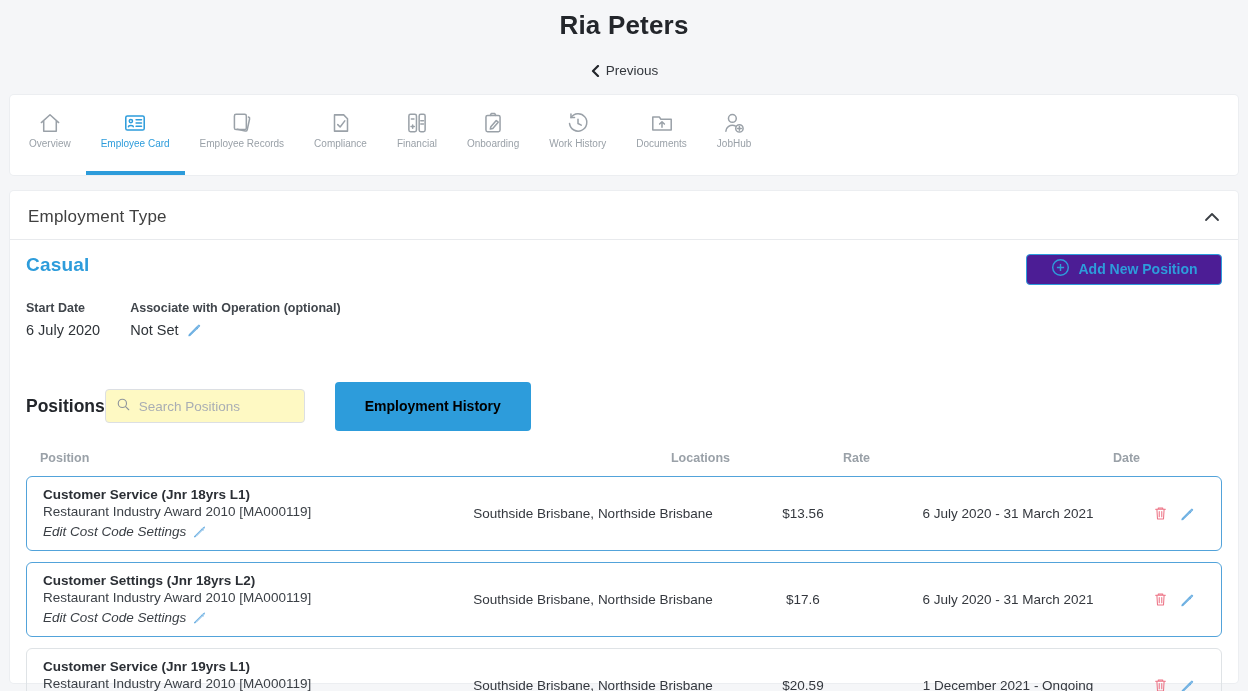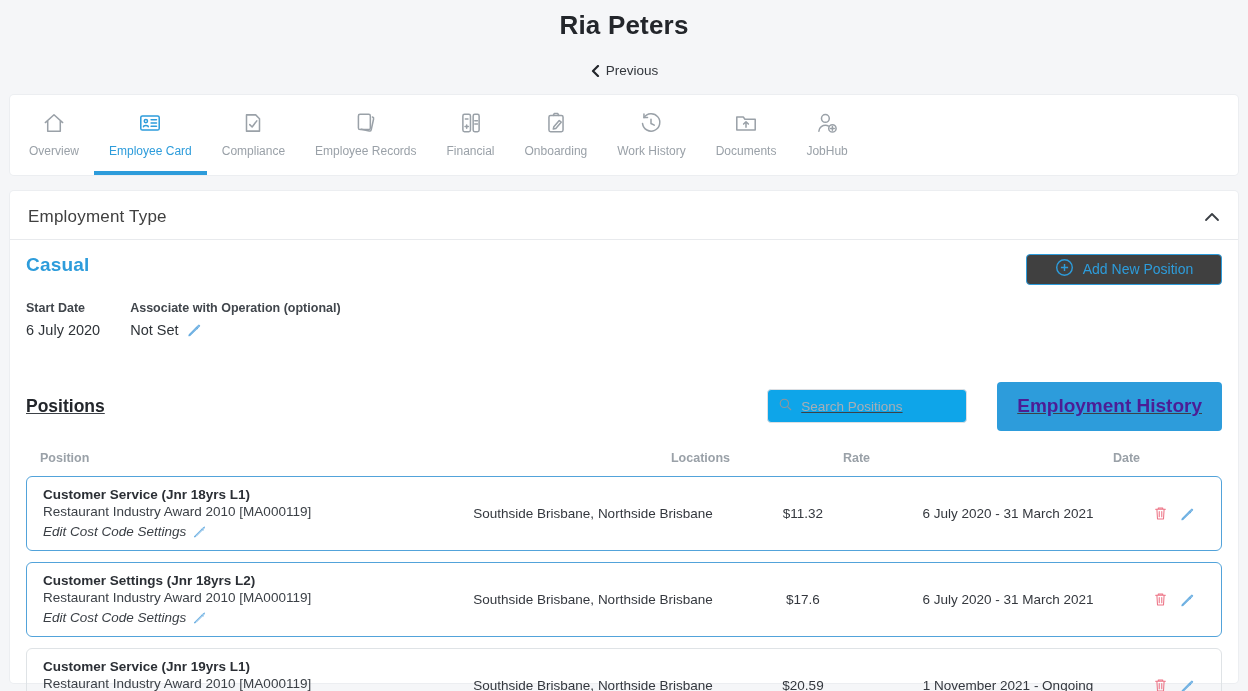--- a/index.html
+++ b/index.html
@@ -26,66 +26,66 @@
     background:#ffffff; border-radius:4px; margin:0 10px;
     box-shadow:0 0 0 1px #eceef1;
   }
   .tabs-card { margin-top:14px; height:80px; display:flex; align-items:stretch; padding:0 4px; }
   .tab {
     display:flex; flex-direction:column; align-items:center; justify-content:flex-start;
     padding:13px 15px 0 15px; cursor:pointer; color:#9aa1a8;
     border-bottom:4px solid transparent;
   }
   .tab .tab-icon { height:30px; display:flex; align-items:center; }
-  .tab .tab-label { font-size:12px; margin-top:6px; white-space:nowrap; }
+  .tab .tab-label { font-size:10px; white-space:nowrap; }
   .tab.active { color:#2d9cdb; border-bottom-color:#2d9cdb; }
   .tab svg { stroke:currentColor; fill:none; stroke-width:1.4; stroke-linecap:round; stroke-linejoin:round; }
 
   .main-card { margin-top:16px; height:492px; padding:0 16px; position:relative; }
 
   
   .section-head { display:flex; justify-content:space-between; align-items:center; padding:16px 2px 12px 2px; }
   .section-head-title { font-size:17px; color:#404040; letter-spacing:.2px; }
   .collapse-btn { cursor:pointer; color:#3a3f45; display:flex; }
   .divider { border-bottom:1px solid #e8eaed; margin:0 -16px; }
 
   .emp-type-row { display:flex; justify-content:space-between; align-items:flex-start; margin-top:14px; }
   .emp-type-value { font-size:19px; font-weight:bold; color:#2d9cdb; letter-spacing:.2px; }
   .add-position-btn {
     display:flex; align-items:center; gap:9px; justify-content:center;
-    border:1px solid #2d9cdb; color:#2d9cdb; background:#404040;
+    border:1px solid #2d9cdb; color:#2d9cdb; background:#4c1d95;
     border-radius:4px; height:31px; padding:0 20px; min-width:196px;
-    font-size:14px; font-weight:normal; cursor:pointer;
+    font-size:14px; font-weight:bold; cursor:pointer;
   }
   .add-position-btn svg { stroke:currentColor; fill:none; stroke-width:1.5; }
 
   .emp-fields { display:flex; gap:30px; margin-top:16px; }
   .field-label { font-size:12.5px; font-weight:bold; color:#41464c; }
   .field-value { font-size:14.5px; color:#2e3338; margin-top:7px; display:flex; align-items:center; gap:8px; }
   .edit-pencil { color:#64abe0; cursor:pointer; display:inline-flex; }
   .edit-pencil svg { stroke:currentColor; fill:none; stroke-width:1.4; stroke-linecap:round; stroke-linejoin:round; }
 
   
-  .positions-head { display:flex; justify-content:space-between; align-items:center; margin-top:44px;text-decoration:underline; }
+  .positions-head { display:flex; align-items:center; margin-top:44px; }
   .positions-title { font-size:17.5px; font-weight:bold; color:#23262b; }
   .positions-controls { display:flex; align-items:center; gap:30px; }
   .search-box {
     display:flex; align-items:center; gap:8px; width:200px; height:31px;
-    border:1px solid #dcdfe3; border-radius:4px; padding:16px 10px; background:#0ea5e9; color:#8f959c;
+    border:1px solid #dcdfe3; border-radius:4px; padding:16px 10px; background:#fef9c3; color:#8f959c;
   }
   .search-box input {
     border:none; outline:none; width:150px; font-size:13.5px;
     font-family:"Liberation Sans", sans-serif; color:#3c4147; background:transparent;
   }
   .search-box input::placeholder { color:#a9aeb4; }
   .search-box svg { stroke:currentColor; fill:none; stroke-width:1.5; stroke-linecap:round; }
   .history-btn {
-    background:#2d9cdb; color:#4c1d95; border:none; border-radius:4px;
+    background:#2d9cdb; color:#000000; border:none; border-radius:4px;
     height:49px; min-width:196px; padding:0 20px;
-    font-size:19px; font-weight:bold; cursor:pointer;
+    font-size:14px; font-weight:bold; cursor:pointer;
     font-family:"Liberation Sans", sans-serif;
   }
 
   .pos-grid { display:grid; grid-template-columns:410px 280px 140px 270px 1fr; align-items:center; }
   .pos-table-head { margin-top:20px; padding:0 14px; }
   .pos-table-head .col-label { font-size:12.5px; font-weight:bold; color:#9aa1a8; }
   .pos-table-head .col-label.centered { text-align:right; }
 
   .pos-row {
     border:1px solid #dfe3e6; border-radius:6px; margin-top:11px;
@@ -142,35 +142,35 @@
             <path d="M6 15.4 c0-1.6 4.4-1.6 4.4 0"></path>
             <path d="M13 9 h5 M13 12 h5 M13 15 h5"></path>
           </svg>
       </span>
       <span class="tab-label">Employee Card</span>
     </div>
 
     <div class="tab">
       <span class="tab-icon">
         <svg width="26" height="26" viewBox="0 0 24 24">
+            <rect x="5" y="4" width="11" height="14" rx="1.5"></rect>
+            <path d="M18 6.5 c.8.3 1.2 1 1 1.8 l-2.2 10 c-.2.8-1 1.3-1.8 1.1 l-7.5-1.6"></path>
+          </svg>
+      </span>
+      <span class="tab-label">Employee Records</span>
+    </div>
+
+    <div class="tab">
+      <span class="tab-icon">
+        <svg width="26" height="26" viewBox="0 0 24 24">
             <path d="M6 4.5 h8.5 L18 8 v11.5 H6 z"></path>
             <path d="M9 13.5 l2.2 2.2 L15.5 10"></path>
           </svg>
       </span>
       <span class="tab-label">Compliance</span>
-    </div>
-
-    <div class="tab">
-      <span class="tab-icon">
-        <svg width="26" height="26" viewBox="0 0 24 24">
-            <rect x="5" y="4" width="11" height="14" rx="1.5"></rect>
-            <path d="M18 6.5 c.8.3 1.2 1 1 1.8 l-2.2 10 c-.2.8-1 1.3-1.8 1.1 l-7.5-1.6"></path>
-          </svg>
-      </span>
-      <span class="tab-label">Employee Records</span>
     </div>
 
     <div class="tab">
       <span class="tab-icon">
         <svg width="26" height="26" viewBox="0 0 24 24">
             <rect x="4.5" y="4" width="7" height="16" rx="1.5"></rect>
             <rect x="14" y="4" width="5.5" height="16" rx="1.5"></rect>
             <path d="M6.8 8.2 h2.4 M8 13.8 v3 M6.5 15.3 h3 M15.5 10 h2.5 M15.5 13 h2.5"></path>
           </svg>
       </span>
@@ -298,21 +298,21 @@
           <span>Edit Cost Code Settings</span>
           <span class="edit-pencil">
             <svg width="14" height="14" viewBox="0 0 20 20">
                 <path d="M3 16.8 L13.2 6.6 l2.6-2.6 1.1 1.1 -2.6 2.6 L4.1 17.9 l-1.6.5 z"></path>
                 <path d="M12.5 7.3 l1.6 1.6"></path>
               </svg>
           </span>
         </div>
       </div>
       <div class="pos-cell">Southside Brisbane, Northside Brisbane</div>
-      <div class="pos-cell">$11.32</div>
+      <div class="pos-cell">$13.56</div>
       <div class="pos-cell">6 July 2020 - 31 March 2021</div>
       <div class="pos-actions">
         <span class="icon-btn trash">
           <svg width="15" height="16" viewBox="0 0 20 21" stroke="currentColor">
               <path d="M3.5 5.5 h13 M7 5.5 V3.8 h6 v1.7 M5.2 5.5 l.8 13 h8 l.8-13"></path>
               <path d="M8.3 8.5 v7 M11.7 8.5 v7"></path>
             </svg>
         </span>
         <span class="icon-btn pencil-blue">
           <svg width="15" height="15" viewBox="0 0 20 20" stroke="currentColor">
@@ -365,21 +365,21 @@
           <span class="edit-pencil">
             <svg width="14" height="14" viewBox="0 0 20 20">
                 <path d="M3 16.8 L13.2 6.6 l2.6-2.6 1.1 1.1 -2.6 2.6 L4.1 17.9 l-1.6.5 z"></path>
                 <path d="M12.5 7.3 l1.6 1.6"></path>
               </svg>
           </span>
         </div>
       </div>
       <div class="pos-cell">Southside Brisbane, Northside Brisbane</div>
       <div class="pos-cell">$20.59</div>
-      <div class="pos-cell">1 November 2021 - Ongoing</div>
+      <div class="pos-cell">1 December 2021 - Ongoing</div>
       <div class="pos-actions">
         <span class="icon-btn trash">
           <svg width="15" height="16" viewBox="0 0 20 21" stroke="currentColor">
               <path d="M3.5 5.5 h13 M7 5.5 V3.8 h6 v1.7 M5.2 5.5 l.8 13 h8 l.8-13"></path>
               <path d="M8.3 8.5 v7 M11.7 8.5 v7"></path>
             </svg>
         </span>
         <span class="icon-btn pencil-blue">
           <svg width="15" height="15" viewBox="0 0 20 20" stroke="currentColor">
               <path d="M3 16.8 L13.2 6.6 l2.6-2.6 1.1 1.1 -2.6 2.6 L4.1 17.9 l-1.6.5 z"></path>

